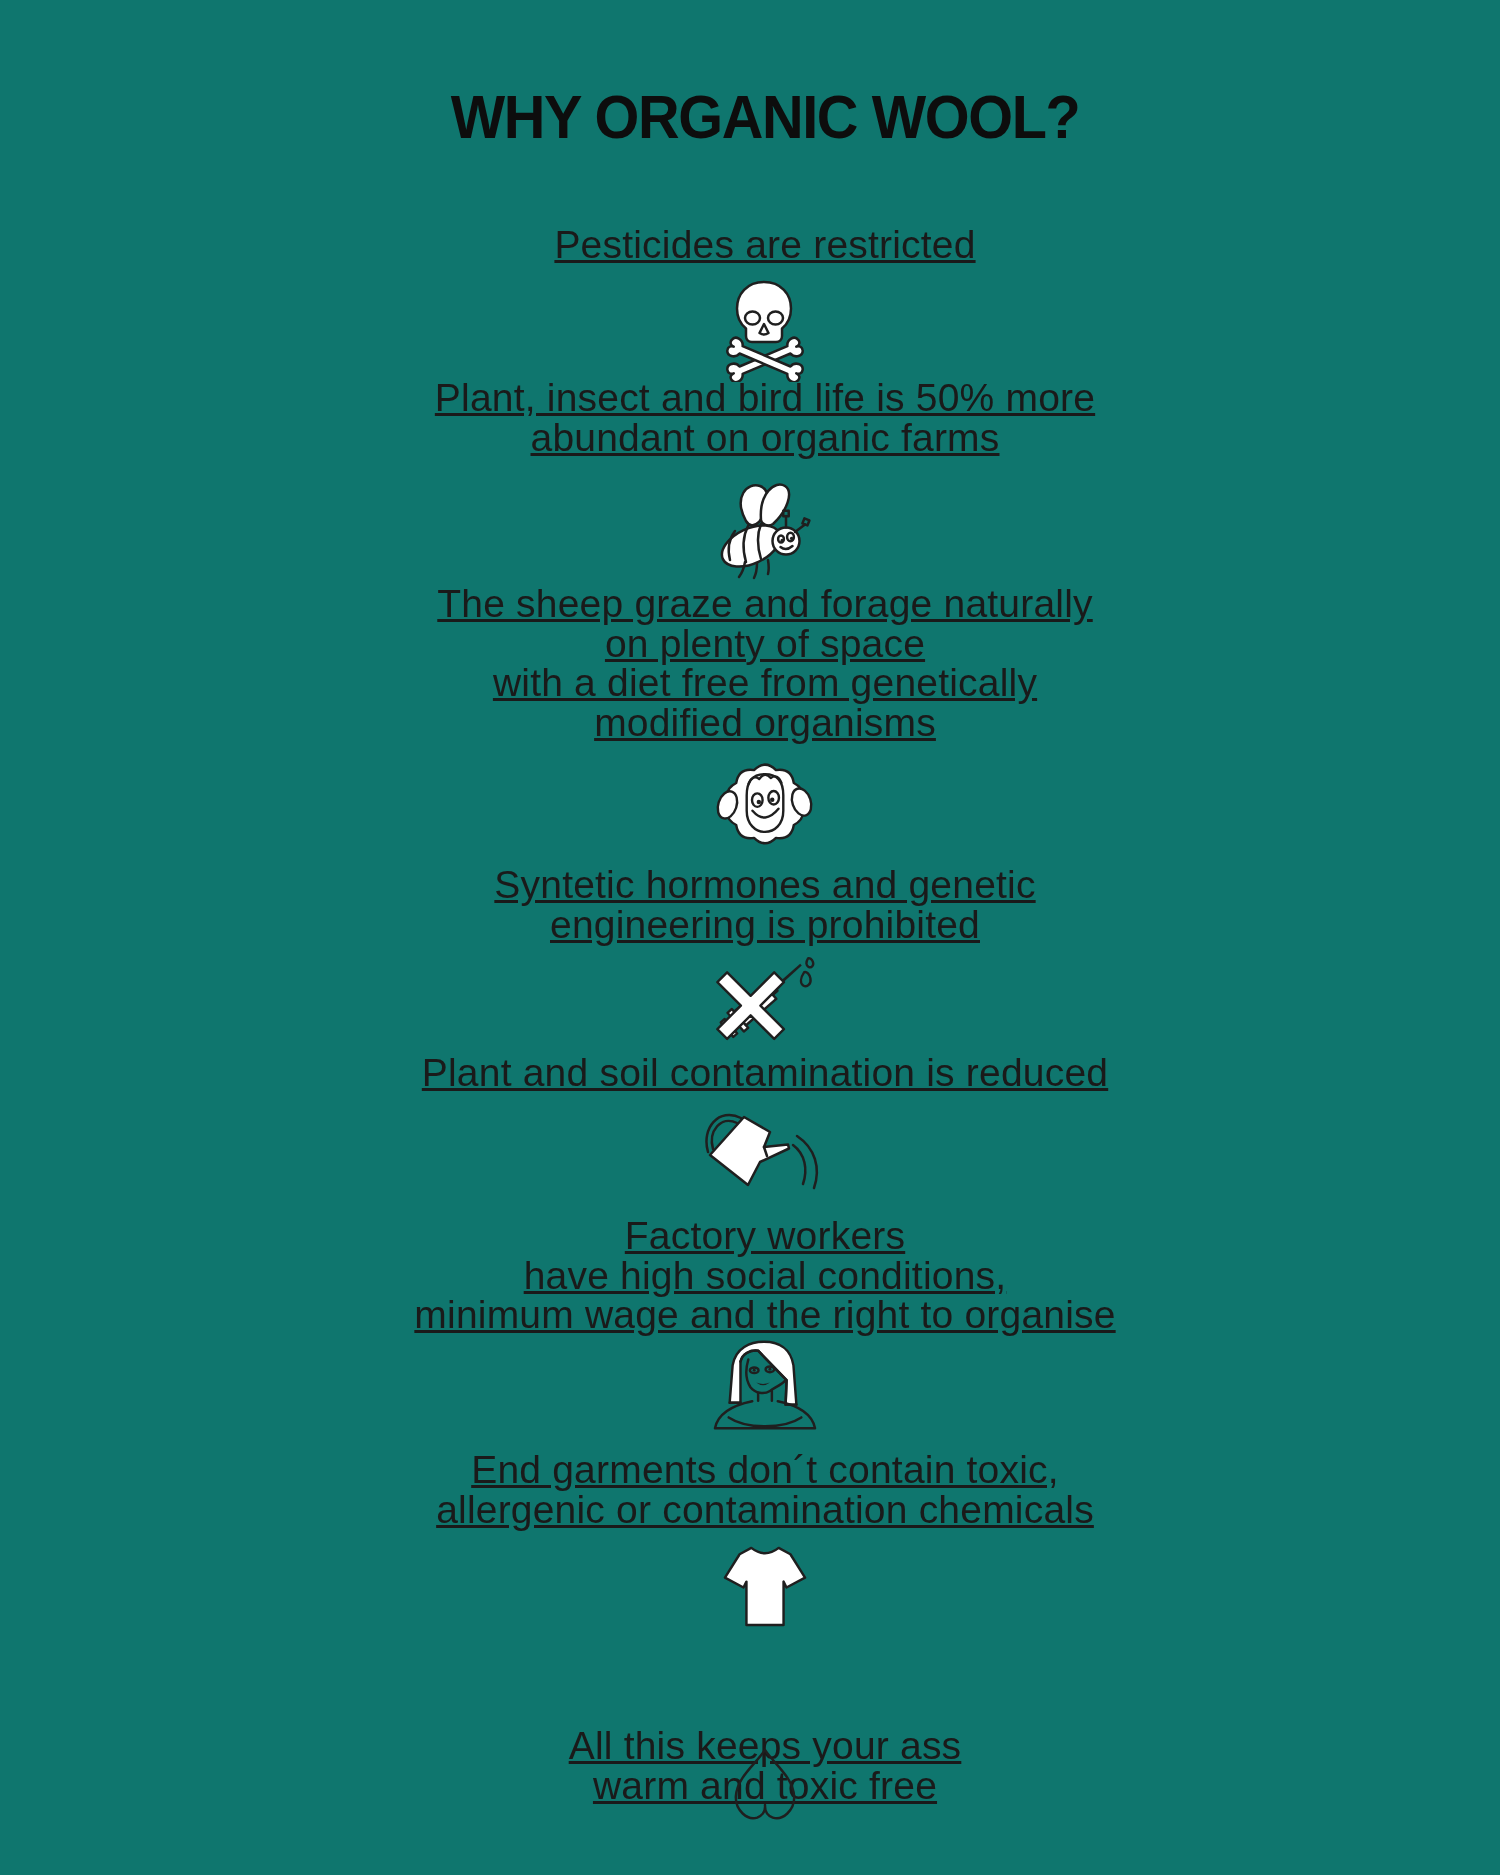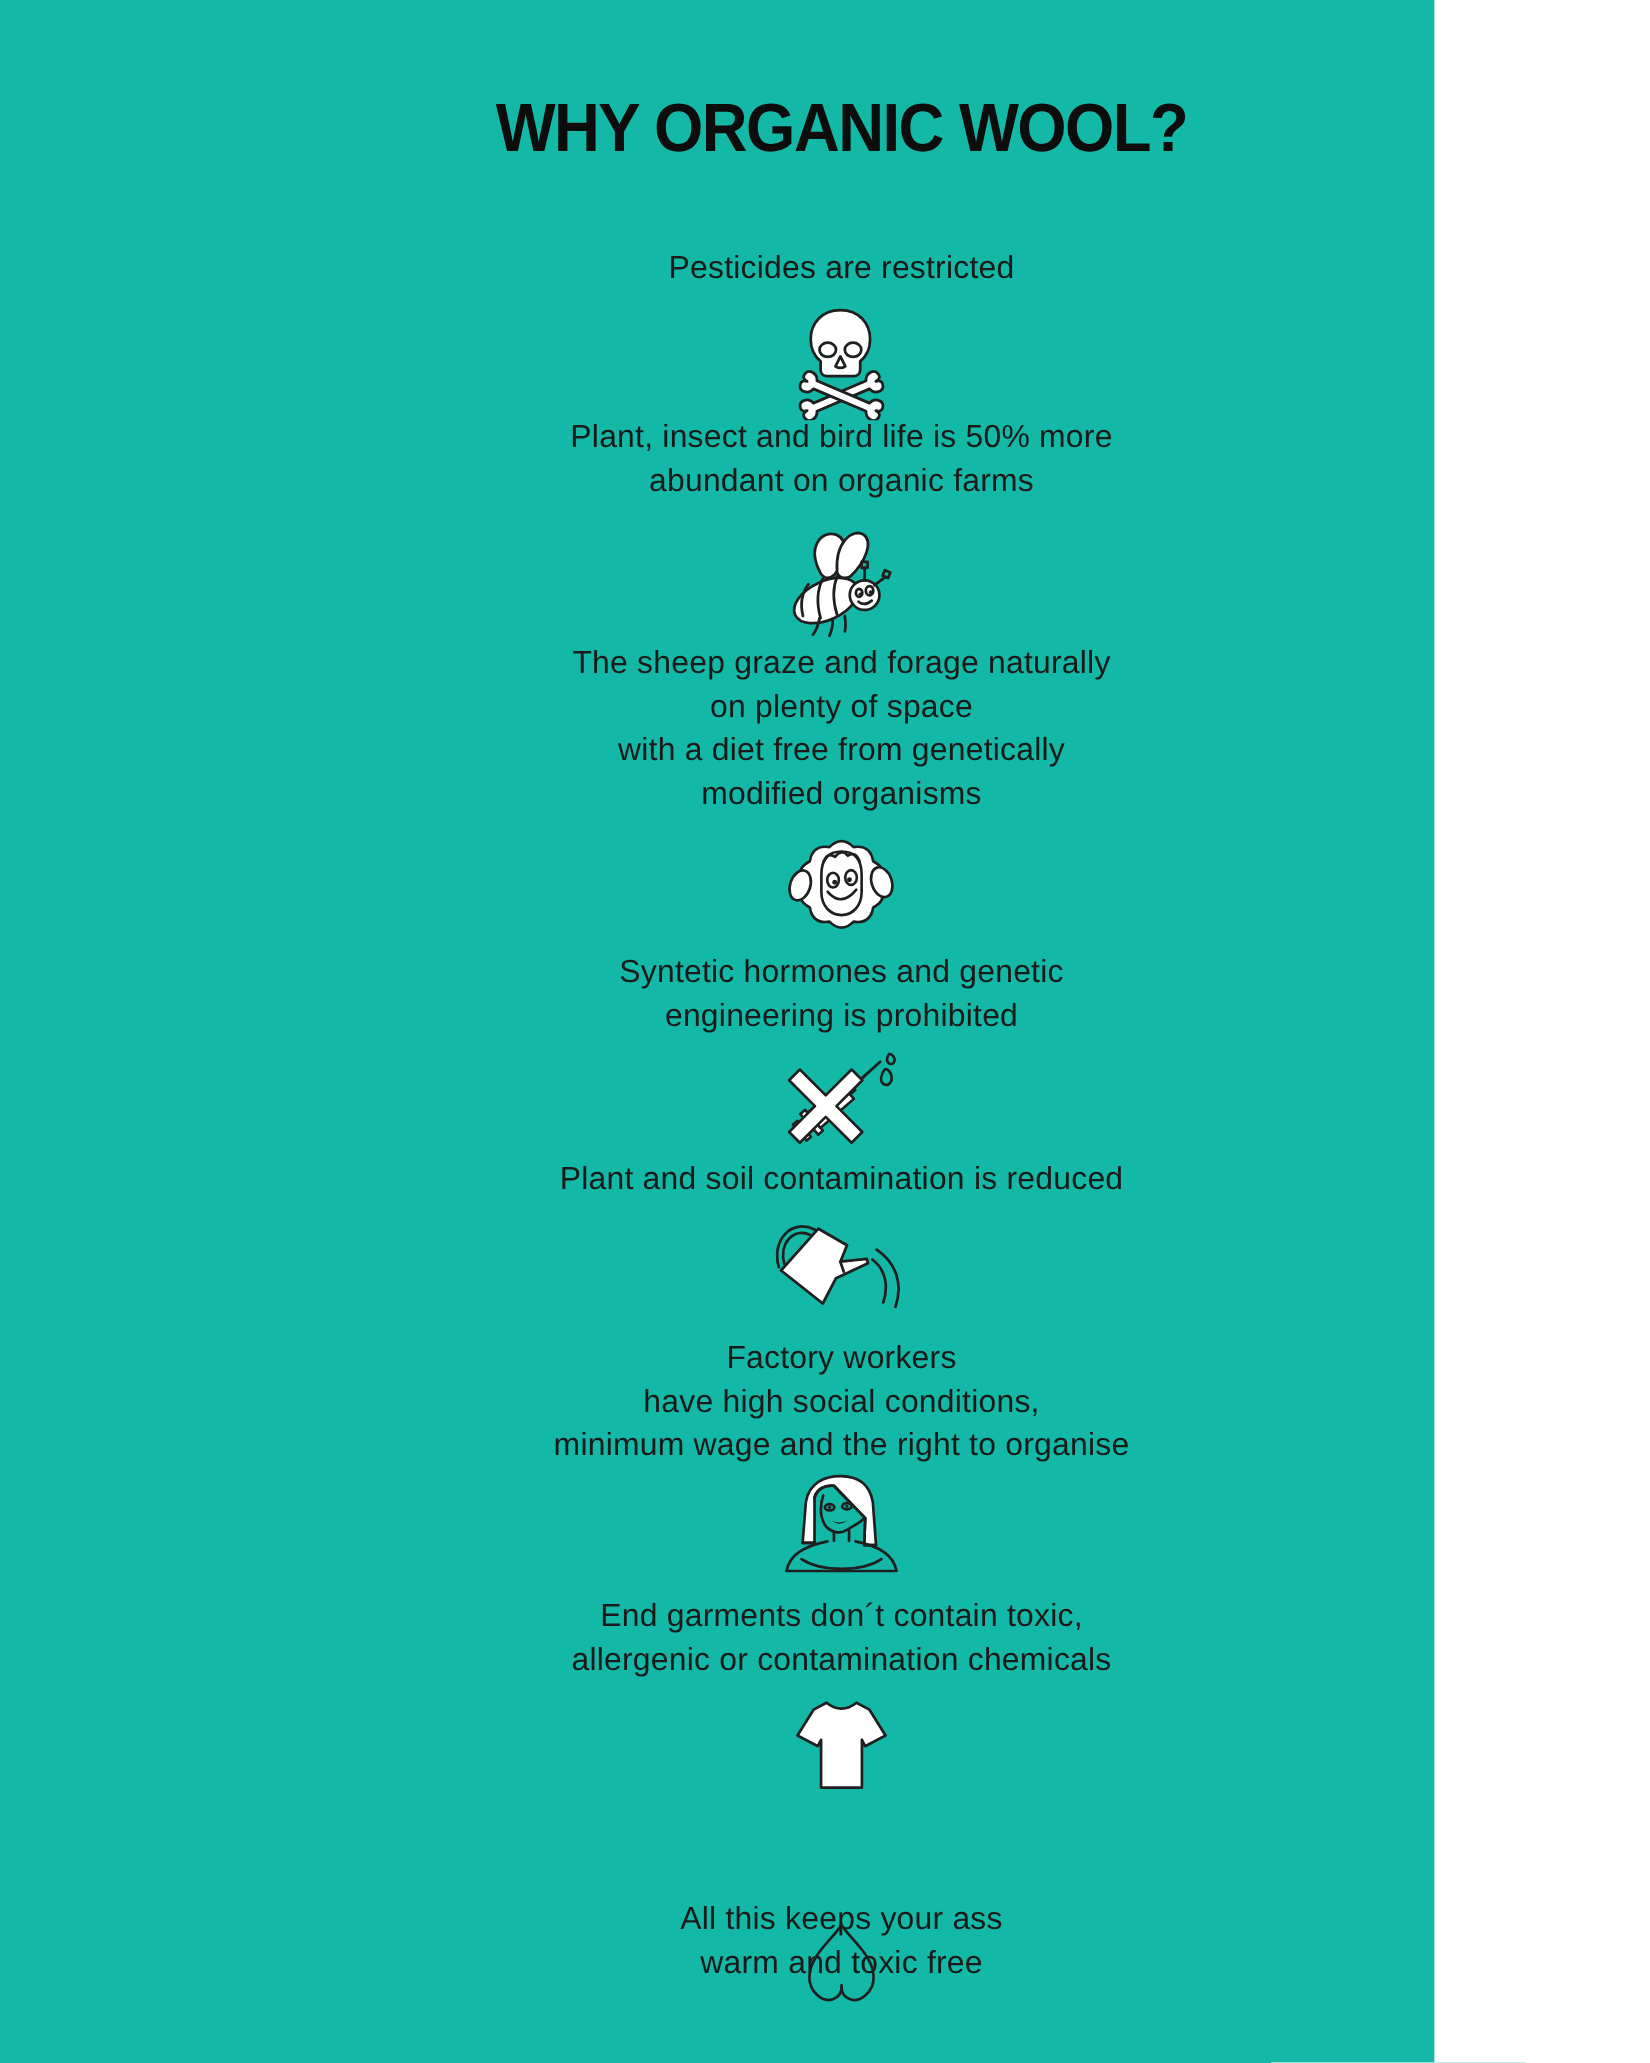--- a/index.html
+++ b/index.html
@@ -1,19 +1,19 @@
 <!DOCTYPE html>
 <html><head>
 <meta charset="utf-8">
 <style>
   html,body{margin:0;padding:0;background:#ffffff;}
   body{width:1500px;height:1875px;overflow:hidden;font-family:"Liberation Sans",sans-serif;}
-  .canvas{position:relative;width:1304px;height:1875px;background:#14b8a6;}
+  .canvas{position:relative;width:1500px;height:1875px;background:#0f766e;}
   .sec{position:absolute;left:30px;width:1470px;text-align:center;color:#1a1a1a;}
-  .txt{font-size:29px;line-height:39.5px;letter-spacing:.2px;white-space:pre-line;}
+  .txt{font-size:39px;line-height:39.5px;letter-spacing:.2px;white-space:pre-line;text-decoration:underline;}
   .title{font-weight:700;font-size:62px;line-height:62px;color:#0d0d0d;}
   .title .squeeze{display:inline-block;transform:scaleX(.93);transform-origin:center;letter-spacing:-1.5px;}
   .icon svg{display:inline-block;vertical-align:top;}
   .ln{fill:none;stroke:#1f1f1f;stroke-width:2.5;stroke-linecap:round;stroke-linejoin:round;}
   .lnw{fill:#ffffff;stroke:#1f1f1f;stroke-width:2.5;stroke-linecap:round;stroke-linejoin:round;}
   .fil{fill:#1f1f1f;stroke:none;}
 </style>
 </head>
 <body>
 

